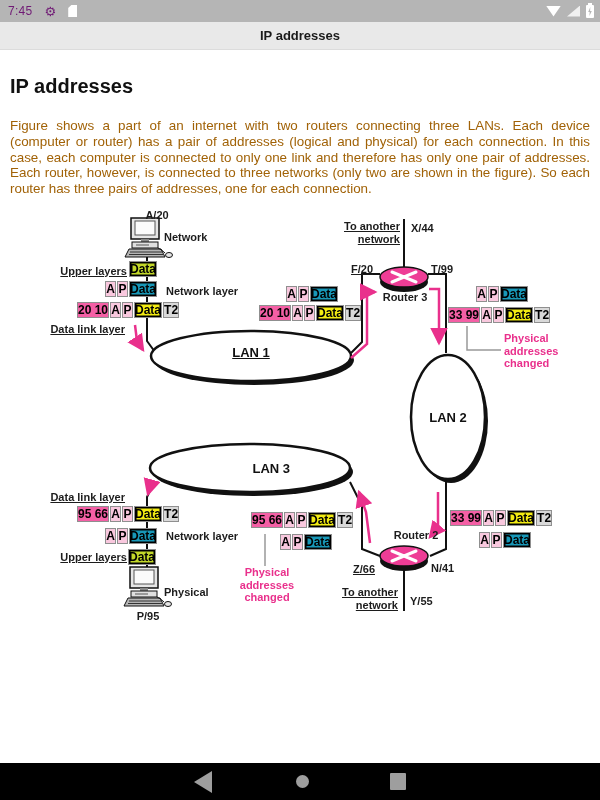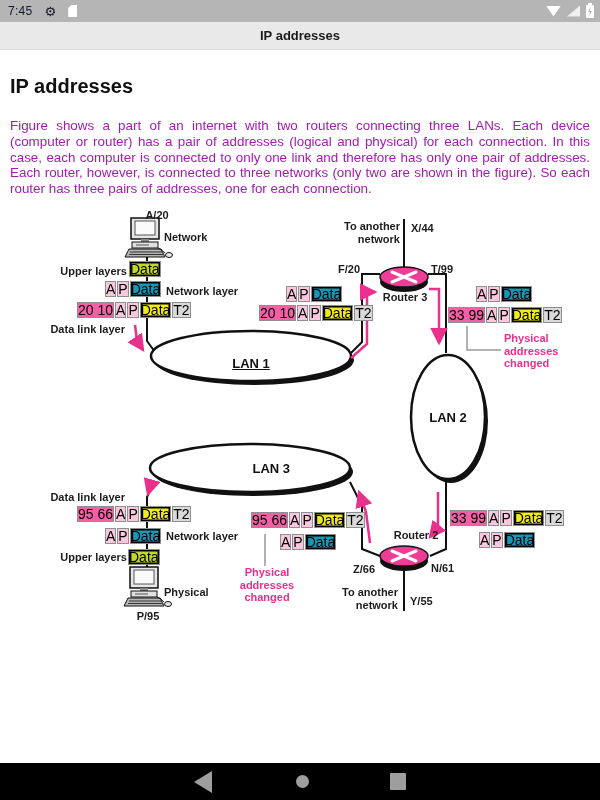--- a/index.html
+++ b/index.html
@@ -4,21 +4,21 @@
 <style>
   * { margin:0; padding:0; box-sizing:border-box; }
   html,body { background:#fff; }
   #screen {
     position:relative; width:600px; height:800px; overflow:hidden;
     background:#fff; font-family:"Liberation Sans", sans-serif;
   }
   
   #statusbar {
     position:absolute; left:0; top:0; width:600px; height:22px;
-    background:#b5b5b5; color:#0f172a; display:flex; align-items:center;
+    background:#b5b5b5; color:#701a75; display:flex; align-items:center;
   }
   #statusbar .time { font-size:12px; margin-left:8px; letter-spacing:.3px; }
   #statusbar .gear { font-family:"DejaVu Sans",sans-serif; font-size:13px; margin-left:12px; line-height:1; }
   .sdcard { width:9px; height:12px; background:#fff; margin-left:12px;
     clip-path:polygon(35% 0,100% 0,100% 100%,0 100%,0 25%); }
   #statusbar .right { position:absolute; right:6px; top:0; height:22px; display:flex; align-items:center; gap:6px; }
   .wifi { width:15px; height:11px; background:#fff; clip-path:polygon(0 0,100% 0,50% 100%); }
   .signal { width:13px; height:11px; background:#fff; opacity:.8; clip-path:polygon(100% 0,100% 100%,0 100%); }
   .battery { position:relative; width:8px; height:13px; background:#fff; border-radius:1px; margin-top:1px; }
   .battery:before { content:""; position:absolute; left:2px; top:-2px; width:4px; height:2px; background:#fff; }
@@ -28,35 +28,35 @@
   #appbar {
     position:absolute; left:0; top:22px; width:600px; height:28px;
     background:#e9e9e9; border-bottom:1px solid #dcdcdc;
     display:flex; align-items:center; justify-content:center;
     font-size:13px; font-weight:bold; color:#1a1a1a;
   }
   
   #h1 { position:absolute; left:10px; top:75px; font-size:20px; font-weight:bold; color:#111; }
   #para {
     position:absolute; left:10px; top:118px; width:580px;
-    font-size:13.4px; line-height:15.8px; color:#a21caf; text-align:justify;
+    font-size:13.4px; line-height:15.8px; color:#a16207; text-align:justify;
   }
   
   #figure { position:absolute; left:0; top:205px; width:600px; height:448px; }
   #figure svg { position:absolute; left:0; top:0; }
   .dlabel { position:absolute; font-size:11px; font-weight:bold; color:#1c1c1c;
     white-space:pre-line; line-height:12.5px; }
-  .dlabel.right { text-align:right; }
+  .dlabel.right { text-align:right;text-decoration:underline; }
   .dlabel.center { text-align:center; }
   .lan-label { position:absolute; width:80px; text-align:center; font-size:13px; font-weight:bold; color:#111; }
   .magenta { color:#e9308c; }
   .row { position:absolute; display:flex; gap:1px; }
   .cell {
     height:16px; display:flex; align-items:center; justify-content:center;
-    font-size:14px; font-weight:normal; color:#000;
+    font-size:12px; font-weight:bold; color:#000;
     border:1.5px solid #8f8f8f; background:#fff;
   }
   .cell.addr { background:#f45fa5; min-width:30px; }
   .cell.ap   { background:#f9c8de; min-width:11px; }
   .cell.data { min-width:28px; box-shadow:inset 0 0 0 1.5px #000; }
   .cell.yellow { background:#f3ec13; }
   .cell.teal   { background:#1898b8; }
   .cell.lime   { background:#c3d829; }
   .cell.t2   { background:#d9d9d9; min-width:16px; }
   
@@ -163,41 +163,41 @@
       <use href="#pc" transform="translate(145,13)"></use>
       <use href="#pc" transform="translate(144,362)"></use>
     </svg>
 
     <div class="dlabel center" style="left:127px; top:4px; width:60px;">A/20</div>
     <div class="dlabel" style="left:164px; top:26px;">Network</div>
     <div class="dlabel right" style="left:17px; top:60px; width:110px;">Upper layers</div>
     <div class="dlabel" style="left:166px; top:80px;">Network layer</div>
     <div class="dlabel right" style="left:15px; top:118px; width:110px;">Data link layer</div>
 
-    <div class="lan-label" style="left:211px; top:151px;text-decoration:underline;">LAN 1</div>
+    <div class="lan-label" style="left:211px; top:140px;text-decoration:underline;">LAN 1</div>
     <div class="lan-label" style="left:408px; top:205px;">LAN 2</div>
     <div class="lan-label" style="left:210px; top:256px;text-align:right;">LAN 3</div>
 
     <div class="dlabel right" style="left:300px; top:15px; width:100px;">To another
 network</div>
     <div class="dlabel" style="left:411px; top:17px;">X/44</div>
-    <div class="dlabel right" style="left:318px; top:58px; width:42px;">F/20</div>
+    <div class="dlabel right" style="left:331px; top:58px; width:42px;">F/20</div>
     <div class="dlabel" style="left:431px; top:58px;">T/99</div>
     <div class="dlabel center" style="left:364px; top:86px; width:82px;">Router 3</div>
 
     <div class="dlabel magenta" style="left:504px; top:127px;">Physical
 addresses
 changed</div>
     <div class="dlabel magenta center" style="left:225px; top:361px; width:84px;">Physical
 addresses
 changed</div>
 
     <div class="dlabel center" style="left:364px; top:324px; width:104px;">Router 2</div>
     <div class="dlabel right" style="left:333px; top:358px; width:42px;">Z/66</div>
-    <div class="dlabel" style="left:431px; top:357px;">N/61</div>
+    <div class="dlabel" style="left:431px; top:357px;">N/41</div>
     <div class="dlabel right" style="left:298px; top:381px; width:100px;">To another
 network</div>
     <div class="dlabel" style="left:410px; top:390px;">Y/55</div>
 
     <div class="dlabel right" style="left:15px; top:286px; width:110px;">Data link layer</div>
     <div class="dlabel" style="left:166px; top:325px;">Network layer</div>
     <div class="dlabel right" style="left:17px; top:346px; width:110px;">Upper layers</div>
     <div class="dlabel" style="left:164px; top:381px;">Physical</div>
     <div class="dlabel center" style="left:117px; top:405px; width:62px;text-align:center;">P/95</div>
 

